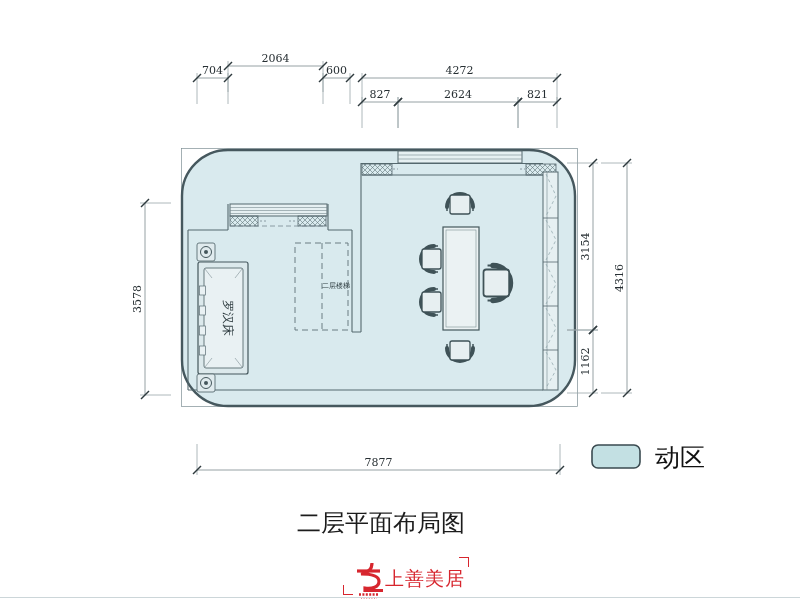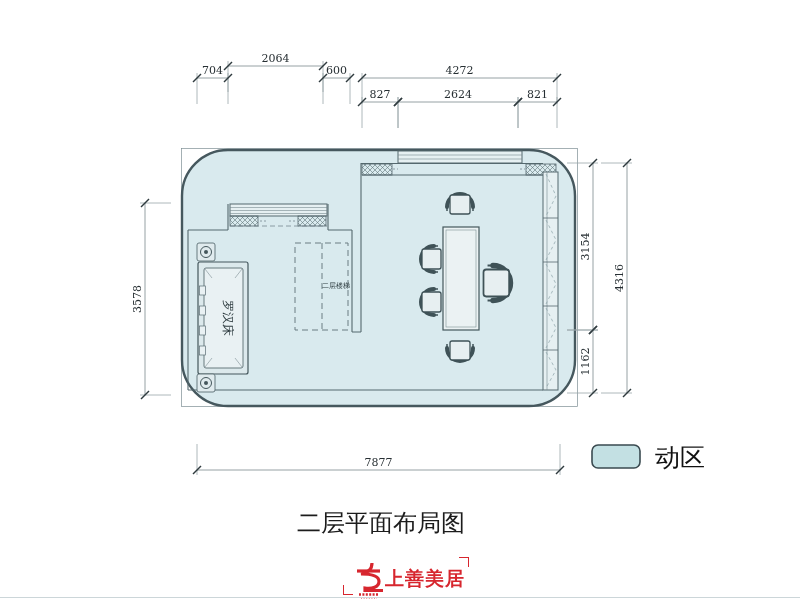--- a/index.html
+++ b/index.html
@@ -14,21 +14,21 @@
   .thin{stroke:#7e8f94;stroke-width:0.7;fill:none;}
   .furn{stroke:#44575c;stroke-width:1.2;}
   .dash{stroke:#6a7c82;stroke-width:1;fill:none;stroke-dasharray:6 4;}
   .cn-title{font-family:"Liberation Serif","DejaVu Serif",serif;font-size:24px;fill:#1c1c1c;}
   .cn-label{font-family:"Liberation Serif","DejaVu Serif",serif;fill:#2c3a3e;}
   .legend-txt{font-family:"Liberation Serif","DejaVu Serif",serif;font-size:25px;fill:#111;}
   .logo{position:absolute;left:343px;top:556px;width:126px;height:44px;color:var(--logo-color);}
   .logo .br-bl{position:absolute;left:0;bottom:5px;width:9px;height:9px;border-left:1.5px solid currentColor;border-bottom:1.5px solid currentColor;}
   .logo .br-tr{position:absolute;right:0;top:1px;width:9px;height:9px;border-top:1.5px solid currentColor;border-right:1.5px solid currentColor;}
   .logo-icon{position:absolute;left:9px;top:4px;}
-  .logo-text{position:absolute;left:42px;top:10px;font-size:19px;font-weight:bold;letter-spacing:1px;font-family:"Liberation Serif","DejaVu Serif",serif;}
+  .logo-text{position:absolute;left:42px;top:10px;font-size:19px;font-weight:normal;letter-spacing:1px;font-family:"Liberation Serif","DejaVu Serif",serif;}
   .page-rule{position:absolute;left:0;top:597px;width:800px;height:1px;background:#ccd6d9;}
 </style>
 </head>
 <body>
 
 
 
 <svg id="drawing" width="800" height="600" viewBox="0 0 800 600">
   <defs>
     <pattern id="hatch" patternUnits="userSpaceOnUse" width="5" height="5">

